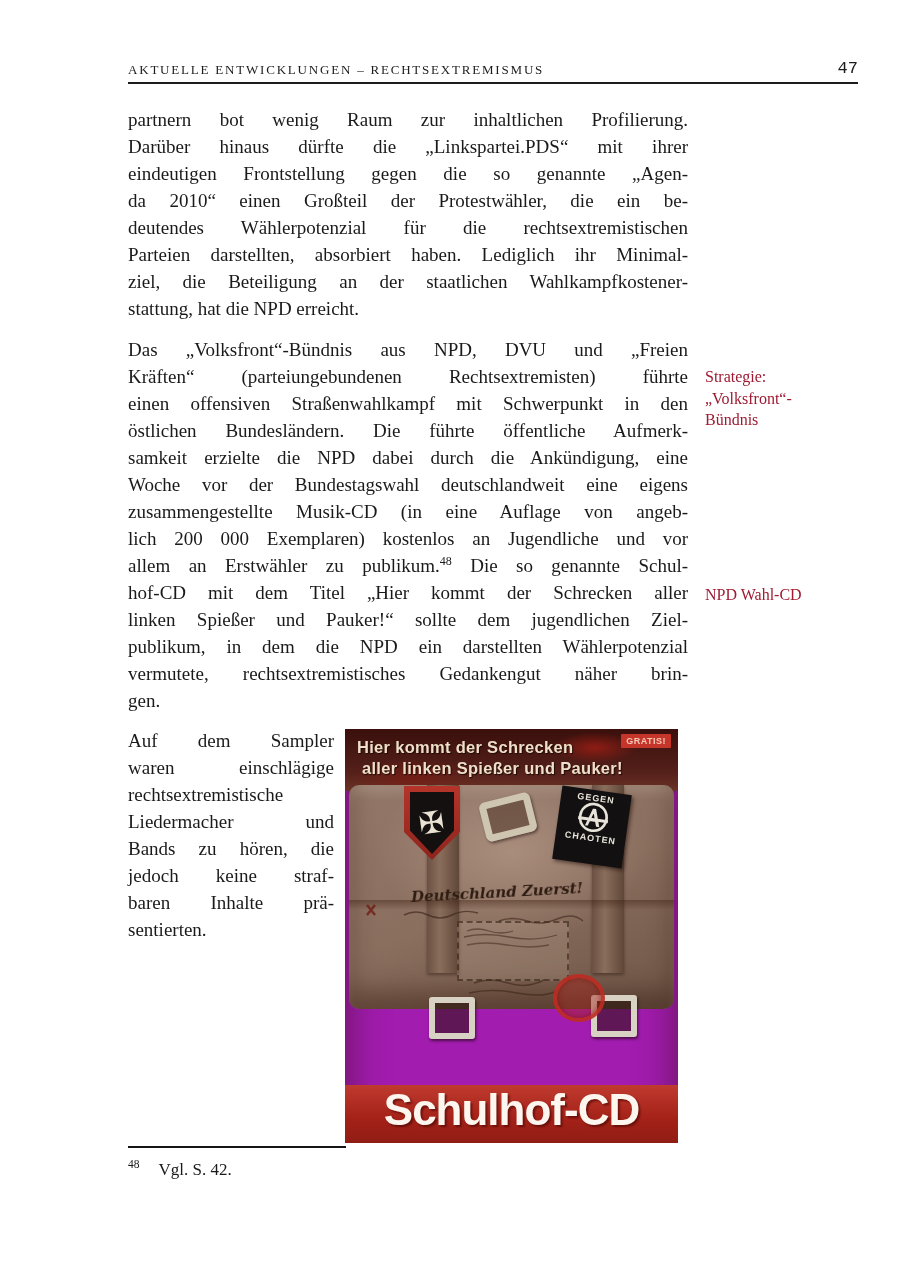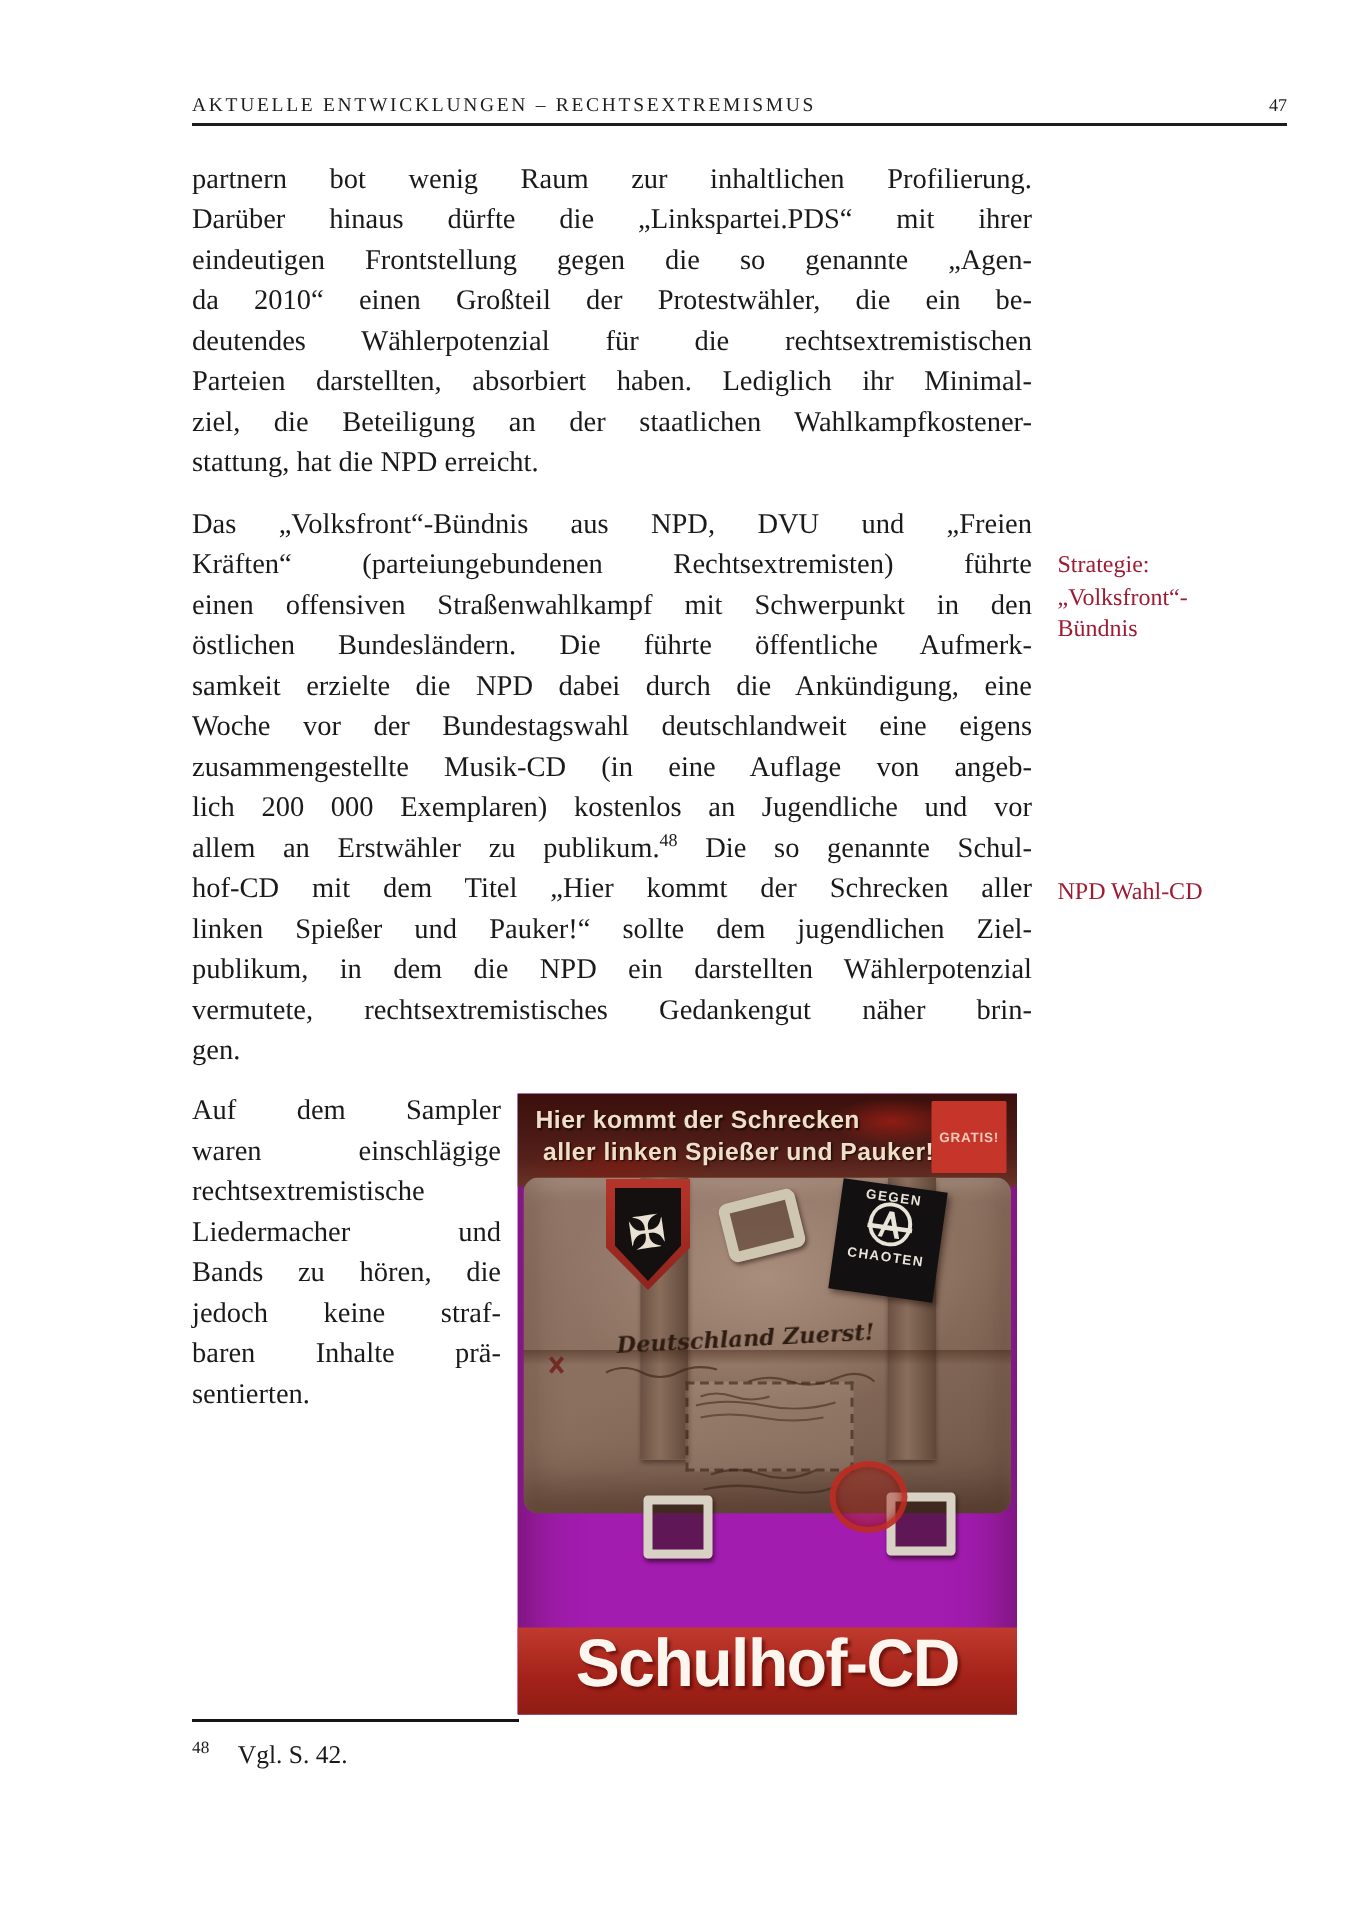--- a/index.html
+++ b/index.html
@@ -11,21 +11,21 @@
   
   .header{
     position:absolute;left:128px;top:56px;width:730px;height:26px;
     border-bottom:2px solid #1c1c1c;
     display:flex;justify-content:space-between;align-items:flex-end;text-align:center;
   }
   .header-title{
     font-size:13px;letter-spacing:1.8px;padding-bottom:4px;
     font-variant:normal;color:#1c1c1c;
   }
-  .header-page{font-size:12px;padding-bottom:4px;color:#1c1c1c;}
+  .header-page{font-size:17px;padding-bottom:4px;color:#1c1c1c;font-family:Liberation Mono, monospace;}
   
   .para{position:absolute;left:128px;width:560px;font-size:19px;line-height:27px;}
   .line{text-align:justify;text-align-last:justify;height:27px;overflow:visible;white-space:normal;}
   .line.last{text-align-last:left;}
   .fnref{font-size:12px;vertical-align:super;line-height:0;}
   
   .margin-note{
     position:absolute;left:705px;width:170px;
     font-size:16px;line-height:21.5px;
   }
@@ -47,21 +47,21 @@
     position:absolute;left:0;top:0;width:100%;height:62px;
     background:
       radial-gradient(60px 22px at 75% 30%, rgba(160,30,20,.8), rgba(0,0,0,0) 70%),
       radial-gradient(90px 30px at 20% 80%, rgba(130,25,15,.6), rgba(0,0,0,0) 70%),
       linear-gradient(#3a0f0c,#54201a 70%,#6a3326);
   }
   .cover-title{position:absolute;left:12px;top:8px;color:#efdfc8;font-weight:bold;
     font-size:16.5px;line-height:21px;text-shadow:1px 1px 1px #200a06;letter-spacing:.3px;}
   .cover-title .t2{display:block;margin-left:5px;}
   .gratis{position:absolute;right:7px;top:5px;background:#c6352a;color:#f3c9b9;
-    font-size:9px;font-weight:bold;padding:19px 5px;letter-spacing:.5px;border-radius:1px;}
+    font-size:9px;font-weight:bold;padding:2px 5px;letter-spacing:.5px;border-radius:1px;}
   .bag{
     position:absolute;left:4px;top:56px;width:325px;height:224px;border-radius:10px;
     background:
       radial-gradient(180px 120px at 50% 30%, rgba(255,225,205,.25), rgba(0,0,0,0) 75%),
       linear-gradient(160deg,#93786a,#8a6e5e 50%,#6d5546);
     box-shadow:inset 0 -18px 25px rgba(50,20,10,.4), inset 0 8px 10px rgba(255,240,220,.15);
   }
   .flap-edge{position:absolute;left:0;top:115px;width:100%;height:10px;
     background:linear-gradient(rgba(60,30,15,.45),rgba(0,0,0,0));}
   .strap{position:absolute;top:0;width:32px;height:188px;

